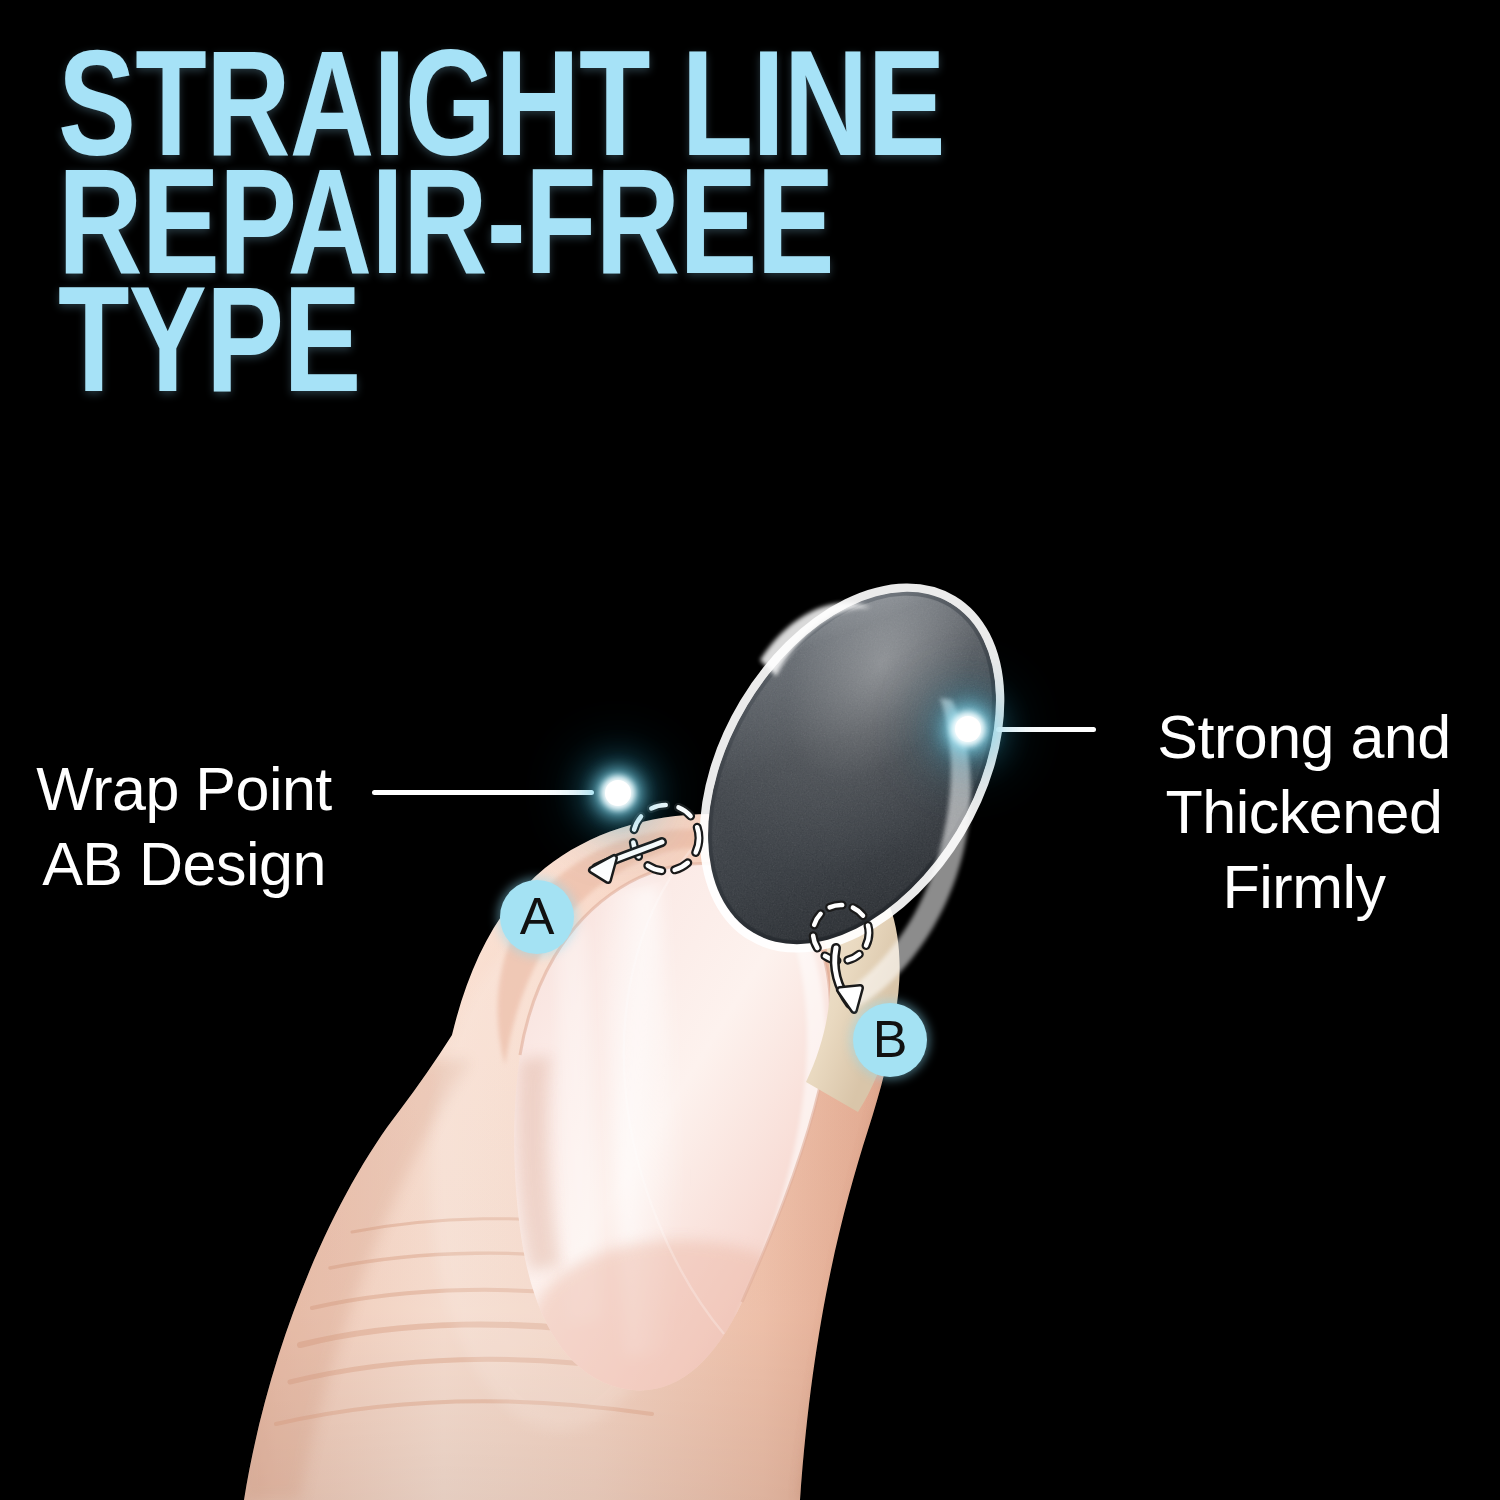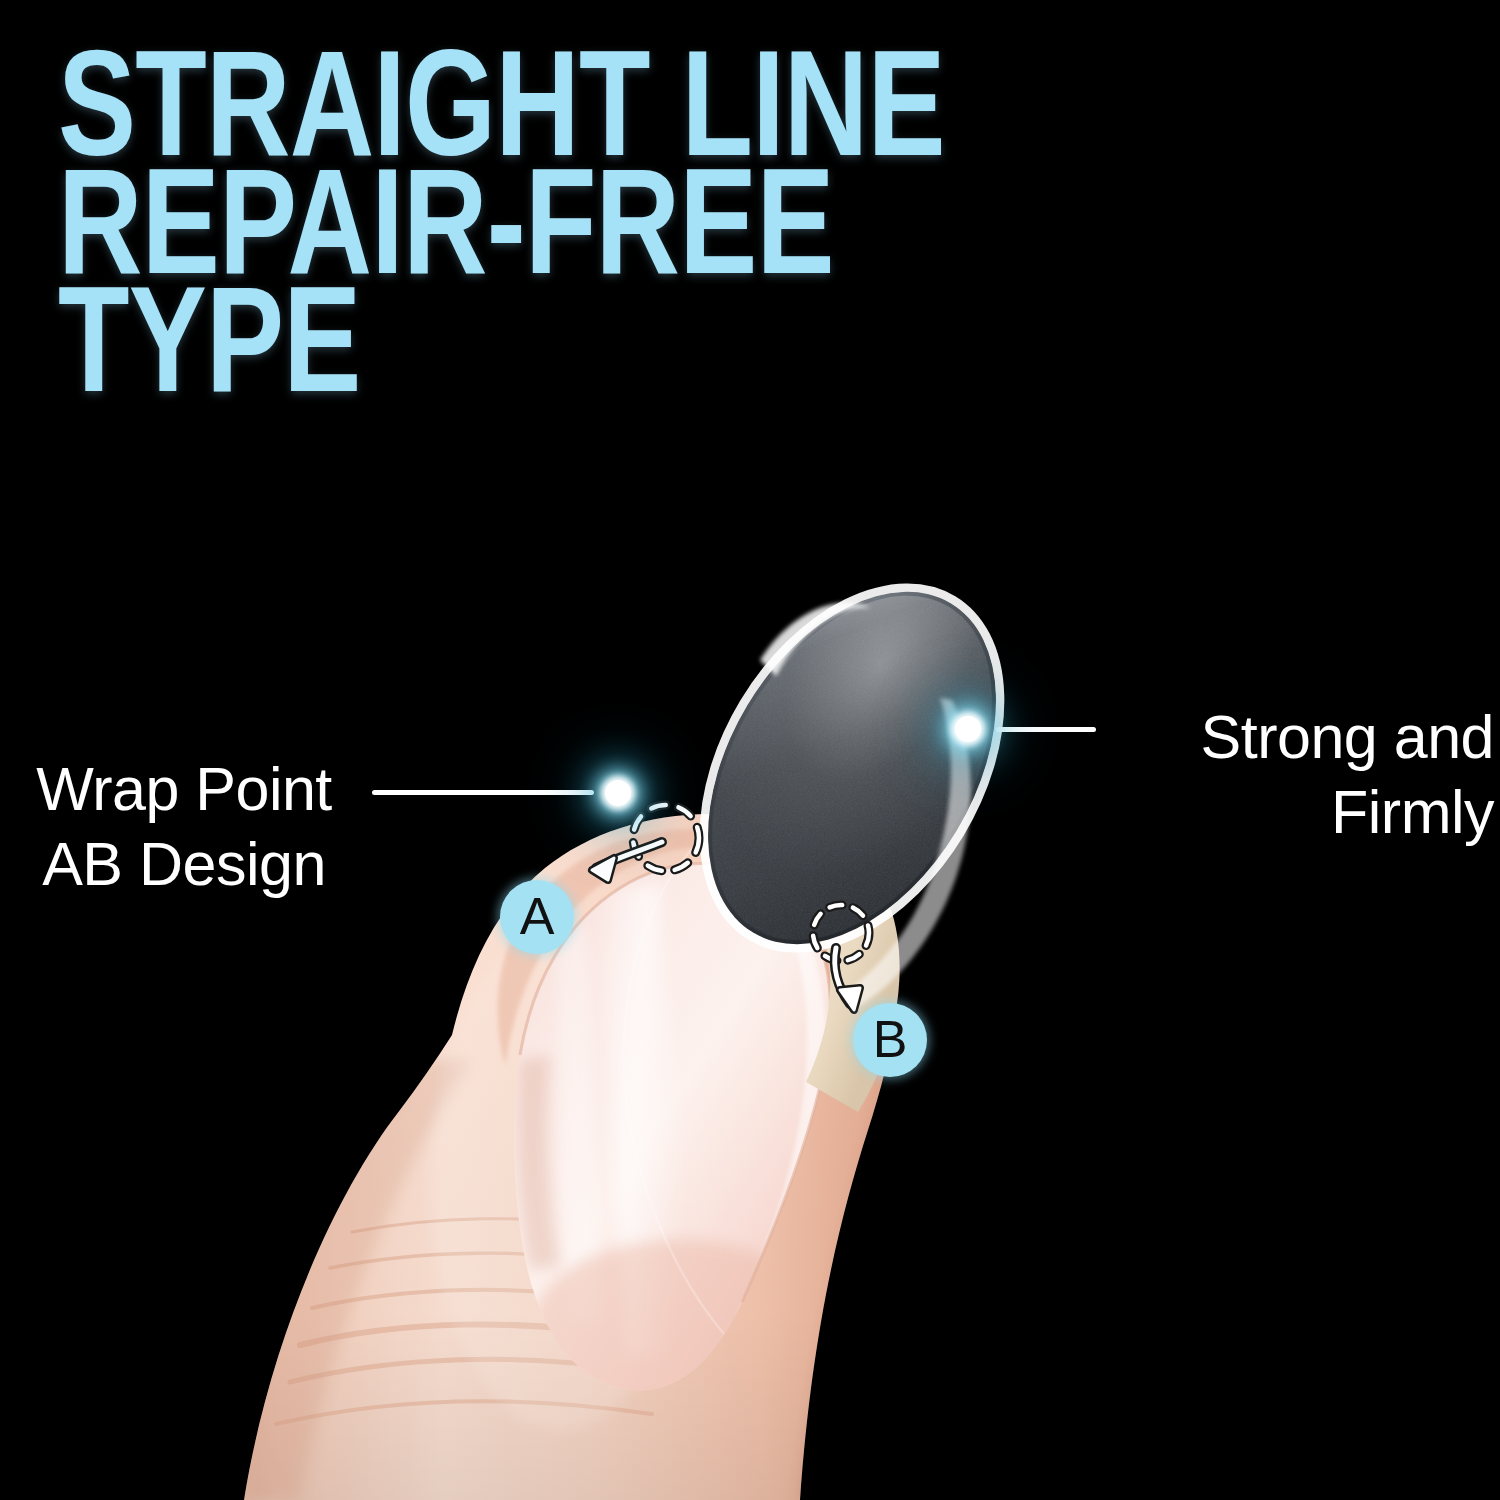--- a/index.html
+++ b/index.html
@@ -33,21 +33,21 @@
   .callout{
     position:absolute;
     color:#ffffff;
     font-size:61px;
     line-height:75px;
     font-weight:400;
     letter-spacing:-0.5px;
     white-space:nowrap;
   }
   #calloutLeft{ left:0px; top:752px; width:368px; text-align:center; }
-  #calloutRight{ left:1114px; top:700px; width:380px; text-align:right; }
+  #calloutRight{ left:1114px; top:700px; width:380px; text-align:center; }
   .callout .l{display:block;}
 
   
   .leader{ position:absolute; height:5px; background:#ffffff; border-radius:3px; }
   #leaderLeft{ left:372px; top:790px; width:222px; }
   #leaderRight{ left:996px; top:727px; width:100px; }
 
   
   .glowdot{
     position:absolute;width:26px;height:26px;border-radius:50%;
@@ -274,20 +274,21 @@
 
   <div id="calloutLeft" class="callout">
     <span class="l">Wrap Point</span>
     <span class="l">AB Design</span>
   </div>
   <div id="leaderLeft" class="leader"></div>
   <div id="dotLeft" class="glowdot"></div>
 
   <div id="calloutRight" class="callout">
     <span class="l">Strong and</span>
+    <span class="l">Thickened</span>
     <span class="l">Firmly</span>
   </div>
   <div id="leaderRight" class="leader"></div>
   <div id="dotRight" class="glowdot"></div>
 
   <div id="badgeA" class="badge" style="background: rgb(164, 226, 243); color: rgb(17, 17, 17);">A</div>
   <div id="badgeB" class="badge" style="background: rgb(164, 226, 243); color: rgb(17, 17, 17);">B</div>
 
 </div>
 

